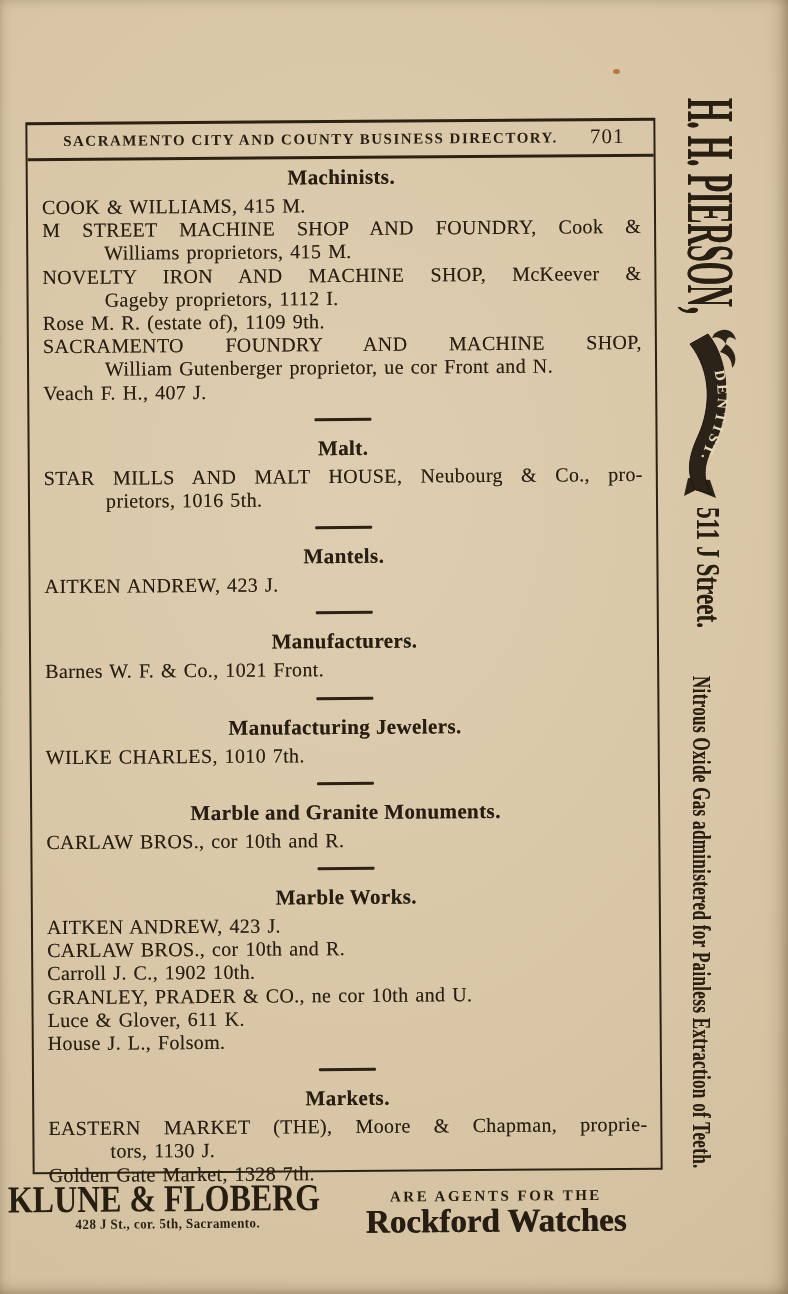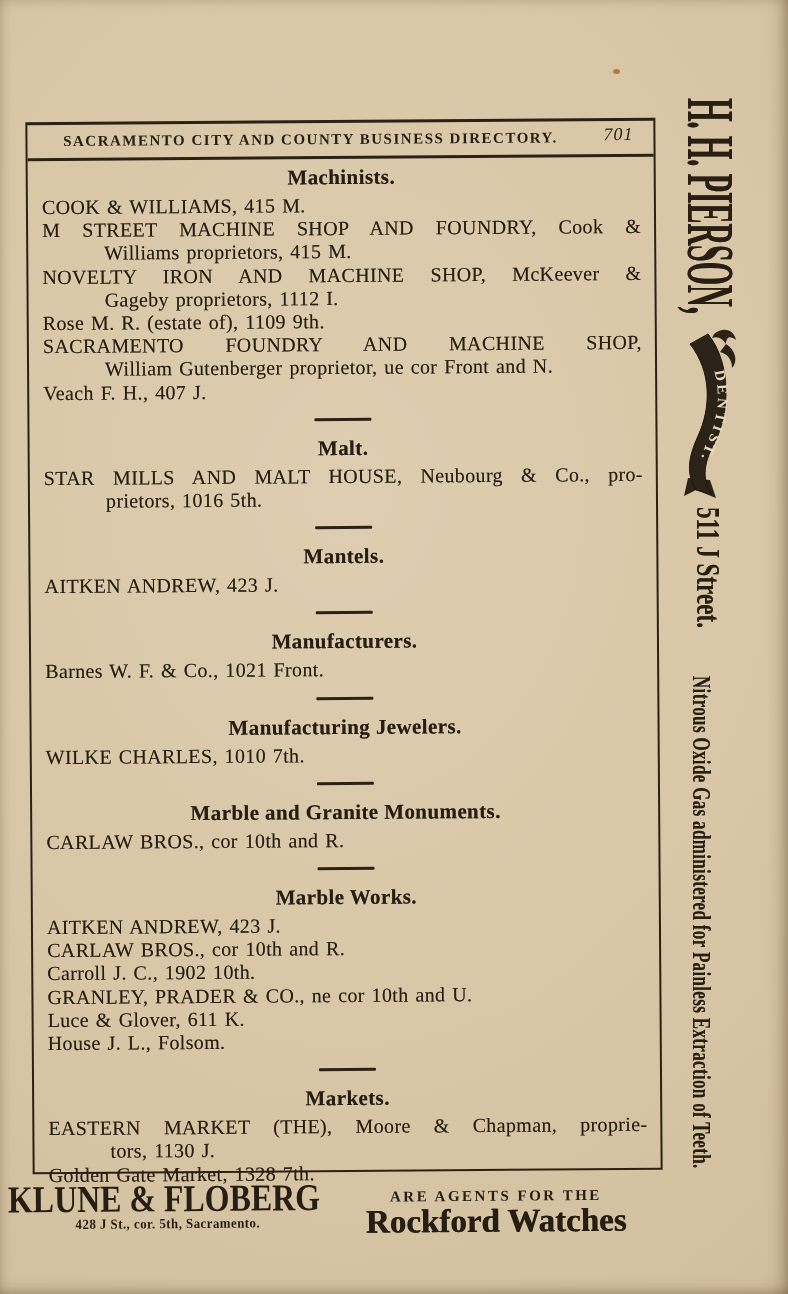--- a/index.html
+++ b/index.html
@@ -22,21 +22,21 @@
   .content-box{
     position:absolute;left:29px;top:120px;width:630px;height:1052px;
     box-sizing:border-box;border:2px solid #2b2115;border-top-width:3px;
     transform:rotate(-0.4deg);
   }
   .box-header{
     position:relative;height:33px;border-bottom:3px solid #2b2115;
     display:flex;align-items:center;justify-content:center;
   }
   .title{font-size:15px;font-weight:bold;letter-spacing:1.5px;padding-right:60px;white-space:nowrap;}
-  .pagenum{position:absolute;right:20px;top:3px;font-size:18px;letter-spacing:1px;font-style:italic;}
+  .pagenum{position:absolute;right:29px;top:3px;font-size:21px;letter-spacing:1px;}
   .box-body{padding:2px 13px 0 14px;}
   .sec-heading{
     text-align:center;font-weight:bold;font-size:21px;letter-spacing:.4px;
     margin:4px 0 4px;line-height:25px;
     text-shadow:0 0 .5px rgba(43,33,21,.6);
   }
   .line{
     font-size:20px;line-height:23.2px;letter-spacing:.35px;word-spacing:1.5px;
     white-space:nowrap;text-shadow:0 0 .5px rgba(43,33,21,.5);
   }

